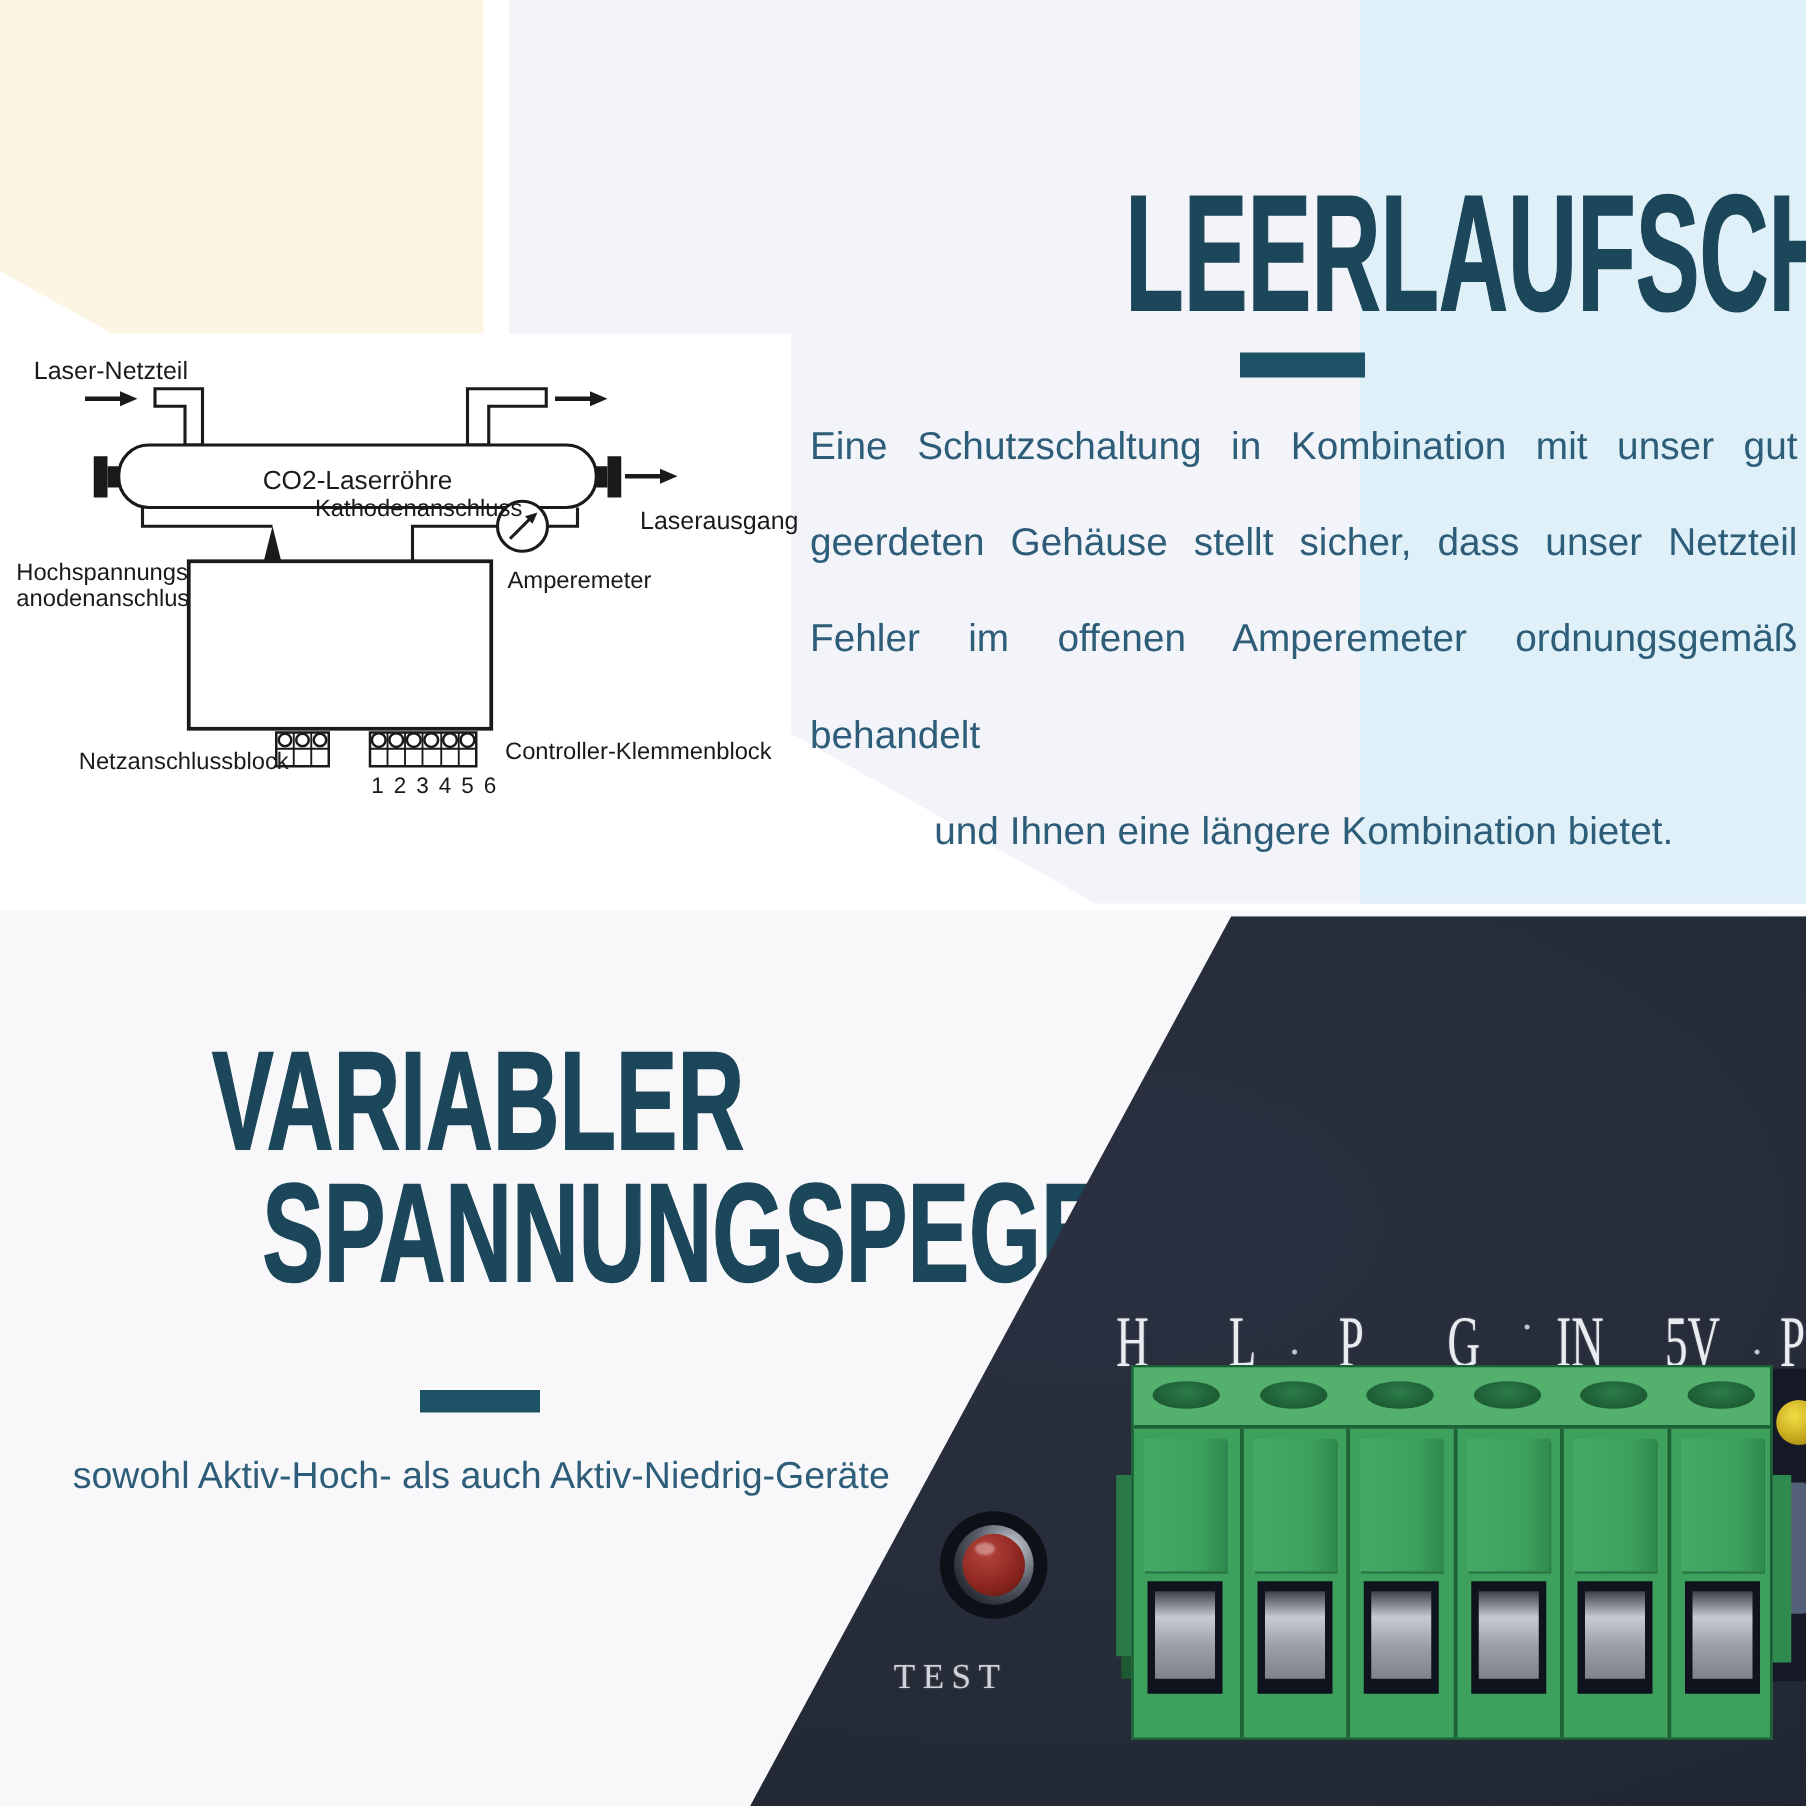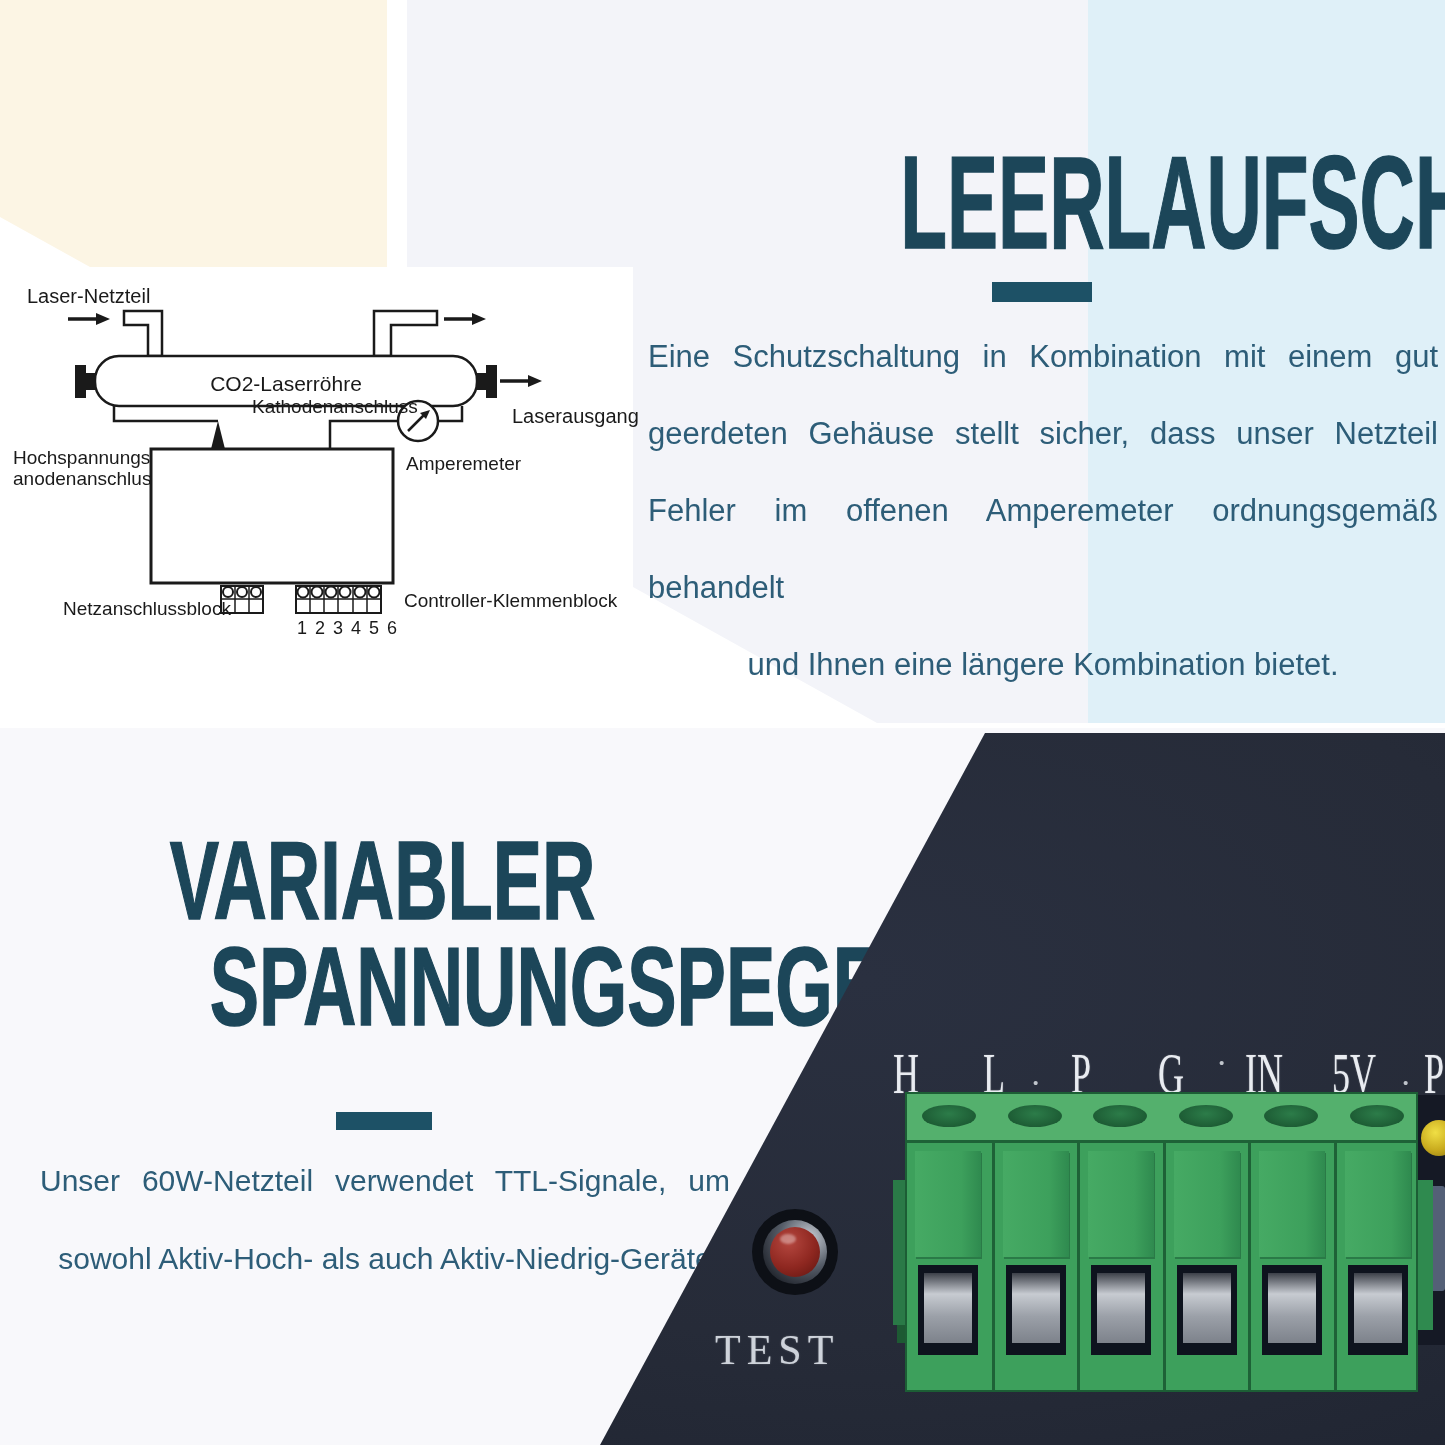--- a/index.html
+++ b/index.html
@@ -82,21 +82,21 @@
 
   
   .btn-shadow{left:752px;top:481px;width:86px;height:86px;border-radius:50%;background:#0d1016;}
   .btn-bezel{position:absolute;left:11px;top:11px;width:64px;height:64px;border-radius:50%;
     background:radial-gradient(circle at 72% 28%, #c9ced6 0%, #565d68 45%, #23272f 80%);}
   .btn-dome{position:absolute;left:7px;top:7px;width:50px;height:50px;border-radius:50%;
     background:radial-gradient(circle at 38% 30%, #b5473f 0%, var(--button-red,#8e2720) 55%, #5f140f 100%);}
   .btn-hl{position:absolute;left:10px;top:7px;width:16px;height:10px;border-radius:50%;
     background:rgba(255,255,255,.35);filter:blur(1px);}
   .test-label{left:715px;top:598px;width:160px;font-family:"Liberation Serif",serif;
-    font-size:42px;letter-spacing:6px;color:#dde2e9;opacity:.92;text-shadow:0 0 2px rgba(255,255,255,.3);}
+    font-size:28px;letter-spacing:6px;color:#dde2e9;opacity:.92;text-shadow:0 0 2px rgba(255,255,255,.3);}
 
   
   .diagram{left:0;top:267px;width:645px;height:456px;}
   .diagram text{fill:#1a1a1a;font-family:"Liberation Sans",sans-serif;}
 </style>
 </head>
 <body>
 
 <div class="canvas">
 
@@ -171,35 +171,34 @@
     </g>
     <text x="404" y="340" font-size="19">Controller-Klemmenblock</text>
     <text x="297" y="367" font-size="18" letter-spacing="1.5">1 2 3 4 5 6</text>
   </svg>
 
   <div class="abs big-title idle-title">
     <span class="cond">LEERLAUFSCHUTZ</span>
   </div>
   <div class="abs accent-bar idle-bar"></div>
   <div class="abs para idle-para">
-      <div class="p-line">Eine Schutzschaltung in Kombination mit einem gut</div>
+      <div class="p-line">Eine Schutzschaltung in Kombination mit unser gut</div>
       <div class="p-line">geerdeten Gehäuse stellt sicher, dass unser Netzteil</div>
       <div class="p-line">Fehler im offenen Amperemeter ordnungsgemäß behandelt</div>
       <div class="p-line">und Ihnen eine längere Kombination bietet.</div>
     </div>
 
   <div class="abs bottom-section">
 
     <div class="abs big-title voltage-title">
       <span class="cond">VARIABLER</span><br>
       <span class="cond">SPANNUNGSPEGEL</span>
     </div>
     <div class="abs accent-bar voltage-bar"></div>
     <div class="abs para voltage-para">
-        <div class="p-line">Unser 60W-Netzteil verwendet TTL-Signale, um</div>
         <div class="p-line">sowohl Aktiv-Hoch- als auch Aktiv-Niedrig-Geräte</div>
       </div>
 
     <div class="abs photo">
 
       <div>
           <div class="tlabel">H</div>
           <div class="tlabel">L</div>
           <div class="tlabel">P</div>
           <div class="tlabel">G</div>

